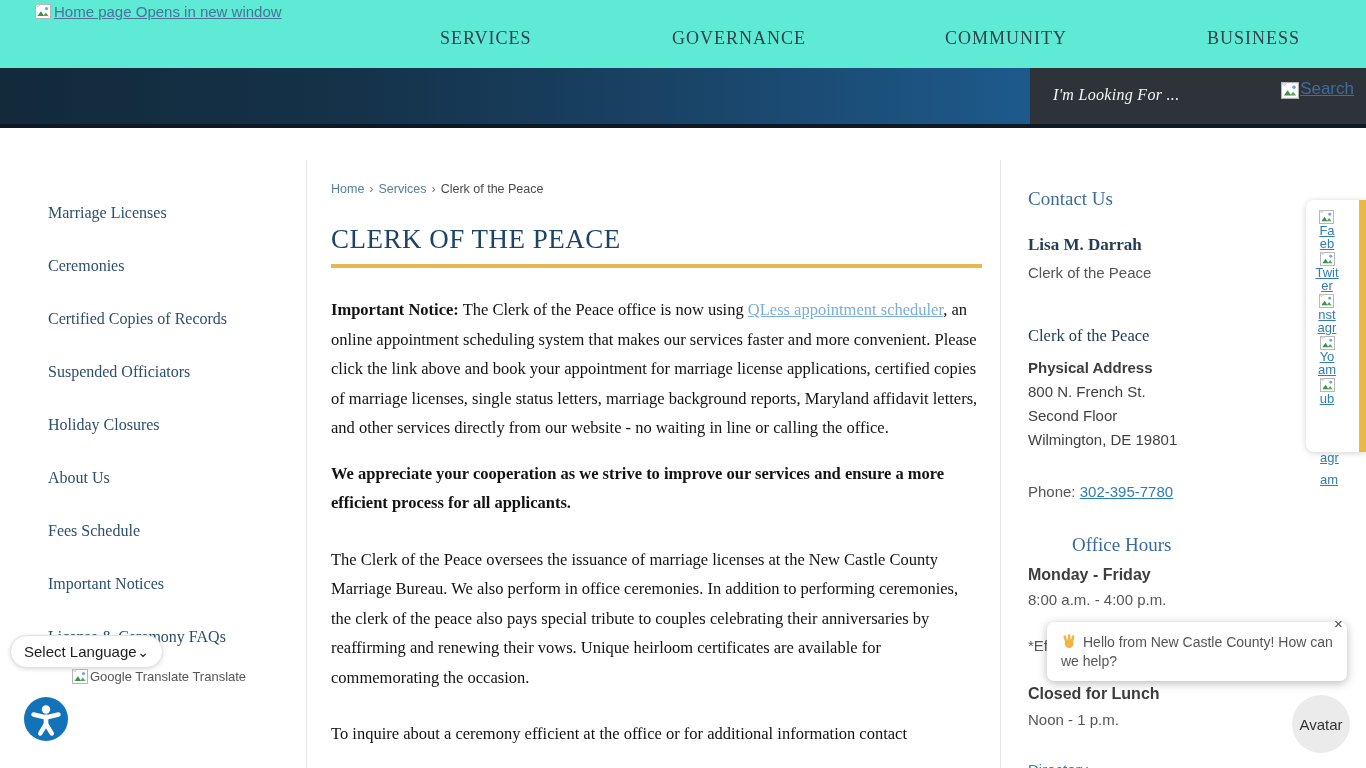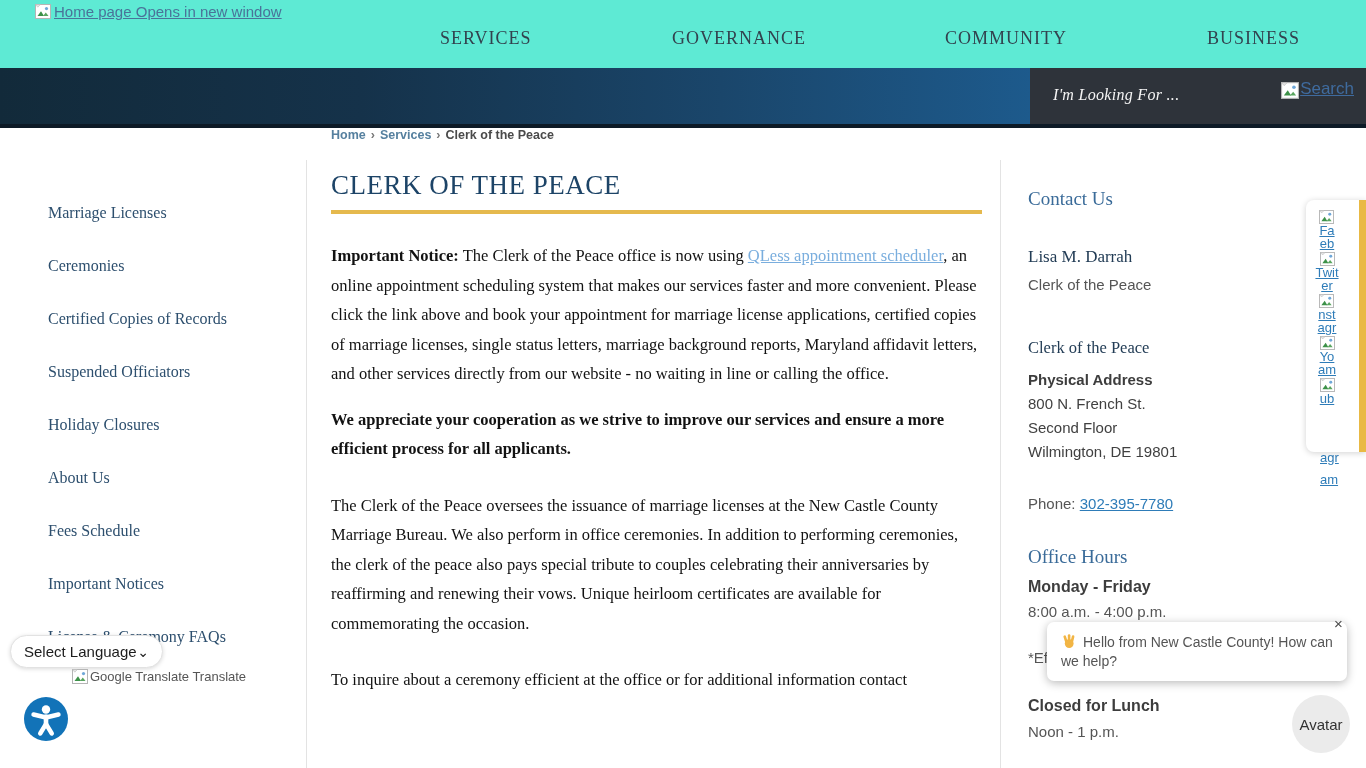--- a/index.html
+++ b/index.html
@@ -33,43 +33,43 @@
   .vline-left  { left:306px; }
   .vline-right { left:1000px; }
 
   
   .leftnav { position:absolute; left:48px; top:200px; width:250px; }
   .leftnav .item { font-family:"Liberation Serif",serif; font-size:16px; line-height:26px;
                    margin-bottom:27px; color:#2d4f6e; cursor:pointer; white-space:nowrap; }
 
   
   .main { position:absolute; left:331px; top:128px; width:651px; height:640px; overflow:hidden; }
-  .breadcrumb { font-size:12.5px; color:#4a4a4a;font-weight:bold; }
+  .breadcrumb { margin-top:54px; font-size:12.5px; color:#4a4a4a; }
   .breadcrumb .lnk { color:#56809f; cursor:pointer; }
   .breadcrumb .sep { color:#777; padding:0 5px; }
   .page-title { margin-top:28px; font-family:"Liberation Serif",serif; font-size:27px; font-weight:normal;
                 color:#1d4467; letter-spacing:0.5px; }
   .gold-bar { margin-top:9px; width:651px; height:4px; background:#e5b94d; }
   .body-text { font-family:"Liberation Serif",serif; font-size:16.5px; line-height:29.5px; color:#121212; }
   p.body-text { margin-top:27px; }
   p.body-text.bold-p { margin-top:16px; font-weight:bold; }
   .qless { color:#7aaede; text-decoration:underline; cursor:pointer; }
 
   
   .rightcol { position:absolute; left:1028px; top:128px; width:300px; }
   .h-blue { font-family:"Liberation Serif",serif; font-size:19px; color:#3a6b99; font-weight:normal; }
   .contact-heading { margin-top:60px; }
-  .person-name { margin-top:37px; font-family:"Liberation Serif",serif; font-size:17px; color:#223c55; }
+  .person-name { margin-top:25px; font-family:"Liberation Serif",serif; font-size:17px; color:#223c55;font-weight:bold; }
   .person-role { margin-top:9px; font-size:15px; color:#555; }
   .dept-name { margin-top:45px; font-family:"Liberation Serif",serif; font-size:16.5px; color:#223c55; }
   .addr-label { margin-top:13px; font-size:15px; font-weight:bold; color:#3d3d3d; }
   .addr-line { margin-top:7px; font-size:15px; color:#404040; }
   .phone-line { margin-top:35px; font-size:15px; color:#555; }
   .blue-link { color:#2e7cb8; text-decoration:underline; cursor:pointer; }
-  .hours-heading { margin-top:34px; }
+  .hours-heading { margin-top:34px;margin-left:44px; }
   .hours-days { margin-top:10px; font-size:16px; font-weight:bold; color:#3d3d3d; }
   .hours-time { margin-top:7px; font-size:15px; color:#555; }
   .effective { margin-top:29px; font-size:15px; color:#555; }
   .lunch-label { margin-top:31px; font-size:16px; font-weight:bold; color:#3d3d3d; }
   .lunch-time { margin-top:8px; font-size:15px; color:#555; }
   .directory-line { margin-top:33px; font-size:15px; }
 
   
   .social-panel { position:absolute; left:1306px; top:200px; width:60px; height:252px; background:#fff;
                   border-radius:8px 0 0 8px; box-shadow:0 1px 6px rgba(0,0,0,0.18); z-index:25;

